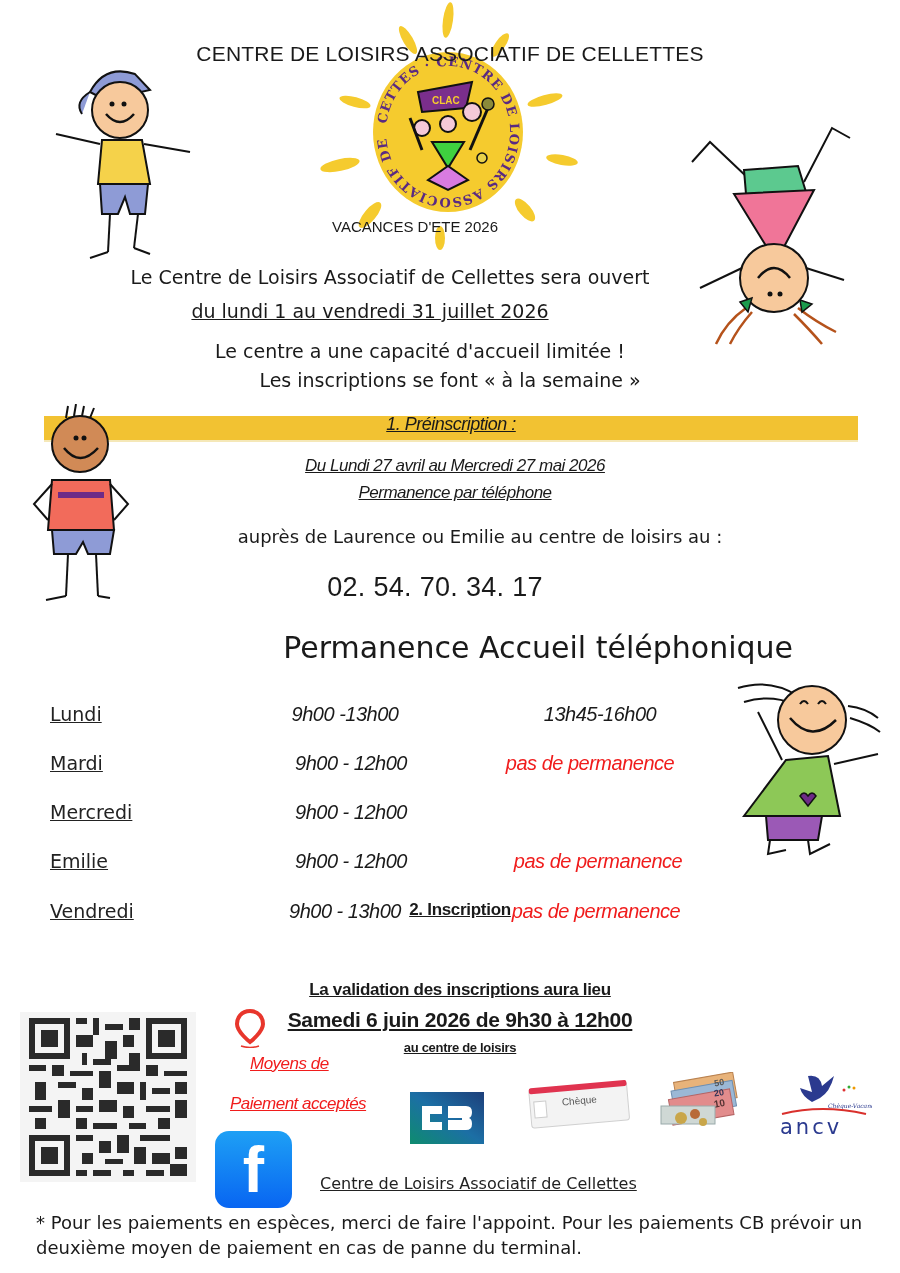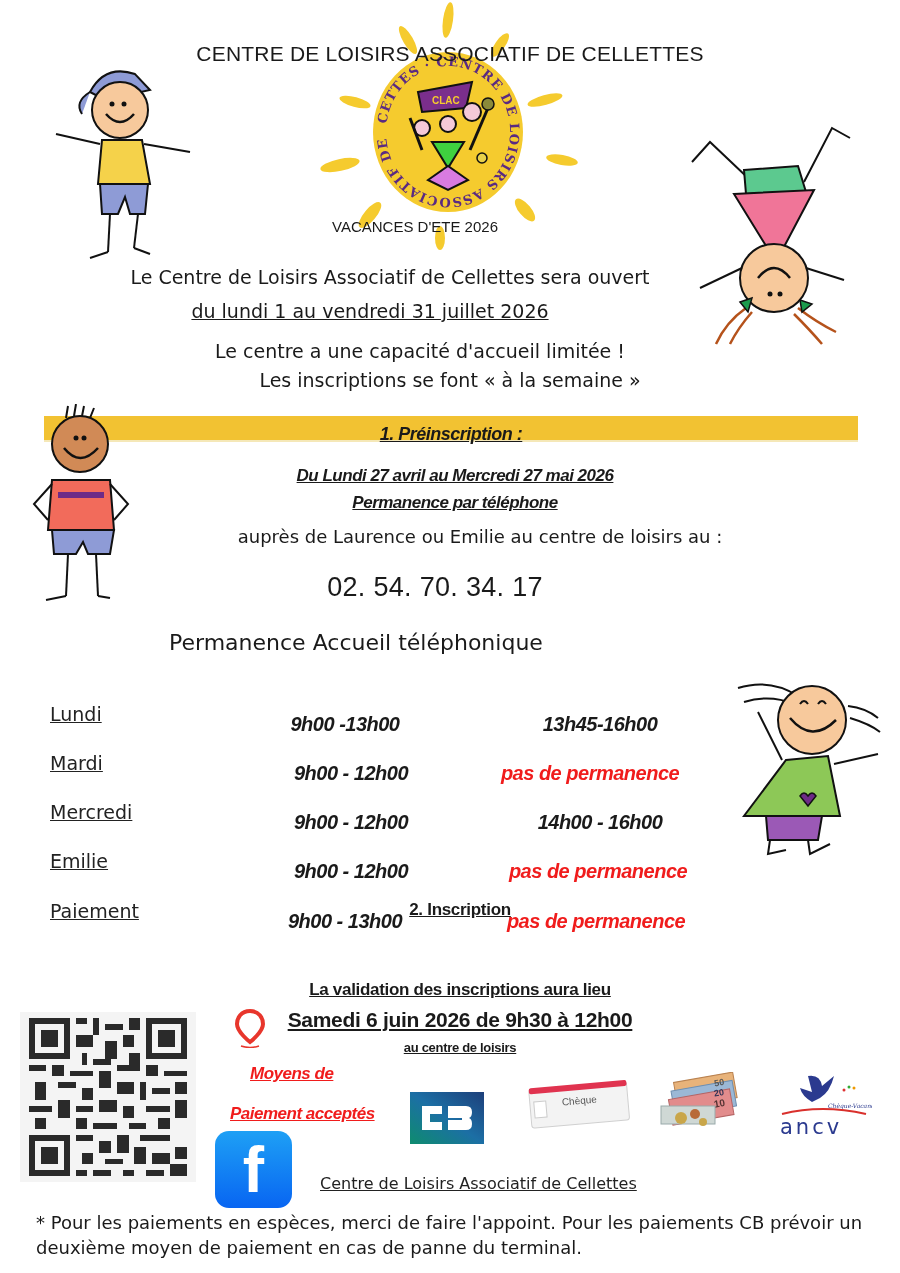--- a/index.html
+++ b/index.html
@@ -1,38 +1,38 @@
 <!DOCTYPE html>
 <html><head>
 <meta charset="utf-8">
 <style>
   html, body { margin:0; padding:0; background:#ffffff; }
   body { width:900px; height:1273px; position:relative; overflow:hidden;
          font-family:"DejaVu Sans", sans-serif; color:#1a1a1a; }
   .abs { position:absolute; }
-  .cond { font-family:"Liberation Sans", sans-serif; font-weight:bold; font-style:italic; letter-spacing:-0.5px;margin-top:10px; }
+  .cond { font-family:"Liberation Sans", sans-serif; font-weight:normal; font-style:italic; letter-spacing:-0.5px; }
   .condup { font-family:"Liberation Sans", sans-serif; font-weight:bold; letter-spacing:-0.3px; }
   u, .ul { text-decoration:underline; }
 
   #title { left:0; width:900px; top:42px; font-size:21px; text-align:center; font-family:"Liberation Sans", sans-serif; letter-spacing:0.2px; z-index:3; }
   #subtitle { left:250px; width:330px; top:218px; font-size:15px; text-align:center; font-family:"Liberation Sans", sans-serif; z-index:3; }
 
   #intro1 { left:60px; width:660px; top:266px; font-size:19px; text-align:center; }
   #intro2 { left:60px; width:620px; top:300px; font-size:19px; text-align:center; text-decoration:underline; font-weight:500; }
   #intro3 { left:140px; width:560px; top:340px; font-size:19px; text-align:center; }
   #intro4 { left:200px; width:500px; top:369px; font-size:19px; text-align:center; }
 
   #band { left:44px; top:416px; width:814px; height:24px; background:#F2C232; border-bottom:2px solid #f5e8b8; }
   #band-label { left:44px; width:814px; top:414px; font-size:18px; text-align:center; z-index:2; }
 
   #pre1 { left:140px; width:630px; top:456px; font-size:17px; text-align:center; }
   #pre2 { left:140px; width:630px; top:483px; font-size:17px; text-align:center; }
   #contact { left:160px; width:640px; top:526px; font-size:18px; text-align:center; }
   #phone { left:260px; width:350px; top:572px; font-size:27px; text-align:center; font-family:"Liberation Sans", sans-serif; letter-spacing:0.3px; }
-  #perm-title { left:169px; width:640px; top:630px; font-size:22px; text-align:left; }
+  #perm-title { left:153px; width:640px; top:630px; font-size:30px; text-align:right; }
 
   .sched-row { position:absolute; left:50px; width:680px; height:32px; }
   .sched-day { position:absolute; left:0; top:0; font-size:19px; text-decoration:underline; color:#222; }
   .sched-am { position:absolute; left:210px; width:170px; top:0; font-size:20px; text-align:center; }
   .sched-pm { position:absolute; left:430px; width:240px; top:0; font-size:20px; text-align:center; }
   .red { color:#F01C1C; }
 
   #ins-title { left:330px; width:260px; top:900px; font-size:17px; text-align:center; text-decoration:underline; }
   #valid1 { left:250px; width:420px; top:980px; font-size:17px; text-align:center; text-decoration:underline; }
   #valid2 { left:250px; width:420px; top:1008px; font-size:21px; text-align:center; text-decoration:underline; }
@@ -175,29 +175,28 @@
   <span class="sched-pm cond">13h45-16h00</span>
 </div>
 <div class="sched-row" style="top:752px">
   <span class="sched-day">Mardi</span>
   <span class="sched-am cond" style="left:216px">9h00 - 12h00</span>
   <span class="sched-pm cond red" style="left:420px">pas de permanence</span>
 </div>
 <div class="sched-row" style="top:801px">
   <span class="sched-day">Mercredi</span>
   <span class="sched-am cond" style="left:216px">9h00 - 12h00</span>
-  <span class="sched-pm cond">14h00 - 16h00</span>
 </div>
 <div class="sched-row" style="top:850px">
   <span class="sched-day">Emilie</span>
   <span class="sched-am cond" style="left:216px">9h00 - 12h00</span>
   <span class="sched-pm cond red" style="left:428px">pas de permanence</span>
 </div>
 <div class="sched-row" style="top:900px">
-  <span class="sched-day">Paiement</span>
+  <span class="sched-day">Vendredi</span>
   <span class="sched-am cond" style="left:210px">9h00 - 13h00</span>
   <span class="sched-pm cond red" style="left:426px">pas de permanence</span>
 </div>
 
 <div id="ins-title" class="abs condup">2. Inscription</div>
 <div id="valid1" class="abs condup">La validation des inscriptions aura lieu</div>
 <div id="valid2" class="abs condup">Samedi 6 juin 2026 de 9h30 à 12h00</div>
 <div id="valid3" class="abs condup">au centre de loisirs</div>
 
 <svg class="abs pin" viewBox="0 0 34 40">

